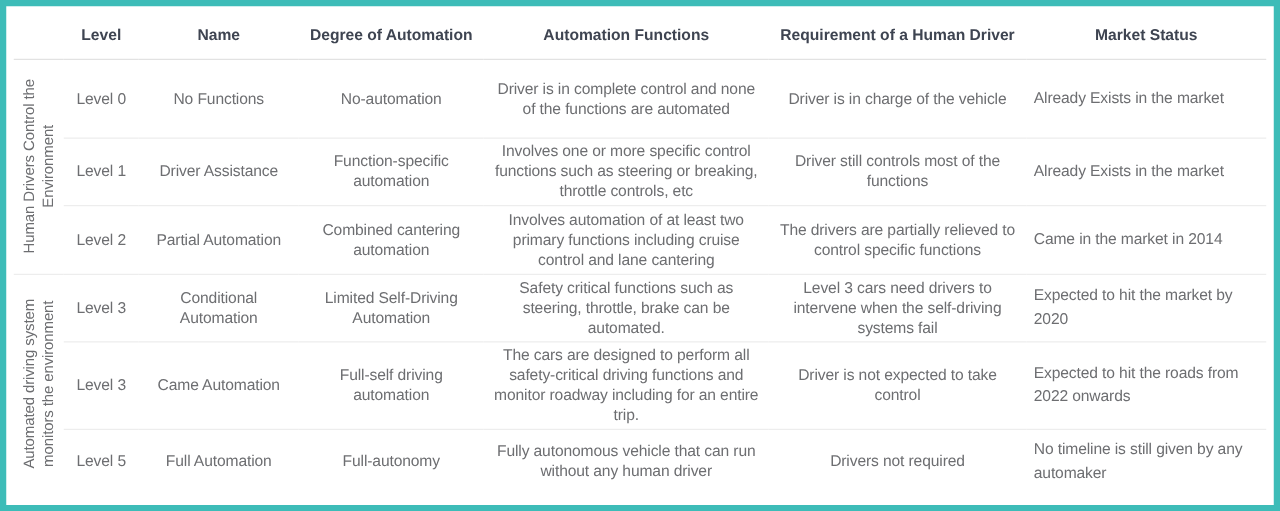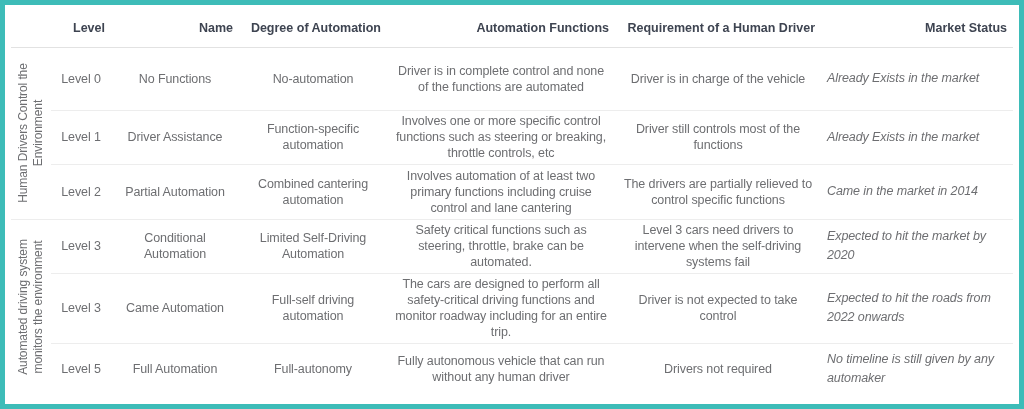--- a/index.html
+++ b/index.html
@@ -20,32 +20,32 @@
   col.c-level { width:60px; }
   col.c-name { width:128px; }
   col.c-degree { width:148px; }
   col.c-func { width:228px; }
   col.c-req { width:206px; }
   col.c-market { width:192px; }
 
   th, td { padding:2px 6px; vertical-align:middle; }
   thead th {
     font-size:12.5px; font-weight:bold; color:var(--head);
-    text-align:right; height:32px;
+    text-align:center; height:32px;
     border-bottom:1px solid var(--divh);
     letter-spacing:0;
   }
   tbody td {
     font-size:12.5px; color:var(--txt);
     line-height:16px; text-align:center;
     border-bottom:1px solid var(--div);
     letter-spacing:-0.1px;
   }
   tbody tr.last td { border-bottom:none; }
-  td.market { text-align:left; line-height:19px;font-style:italic; }
+  td.market { text-align:left; line-height:19px; }
   td.side { position:relative; border-bottom:1px solid var(--div); padding:0; }
   td.side.side-2 { border-bottom:none; }
   .vlabel {
     position:absolute; top:50%; left:50%;
     transform:translate(-50%,-50%) rotate(-90deg);
     width:172px;
     font-size:12px; line-height:15px;
     color:var(--txt); text-align:center;
     letter-spacing:-0.1px;
     white-space:normal;

